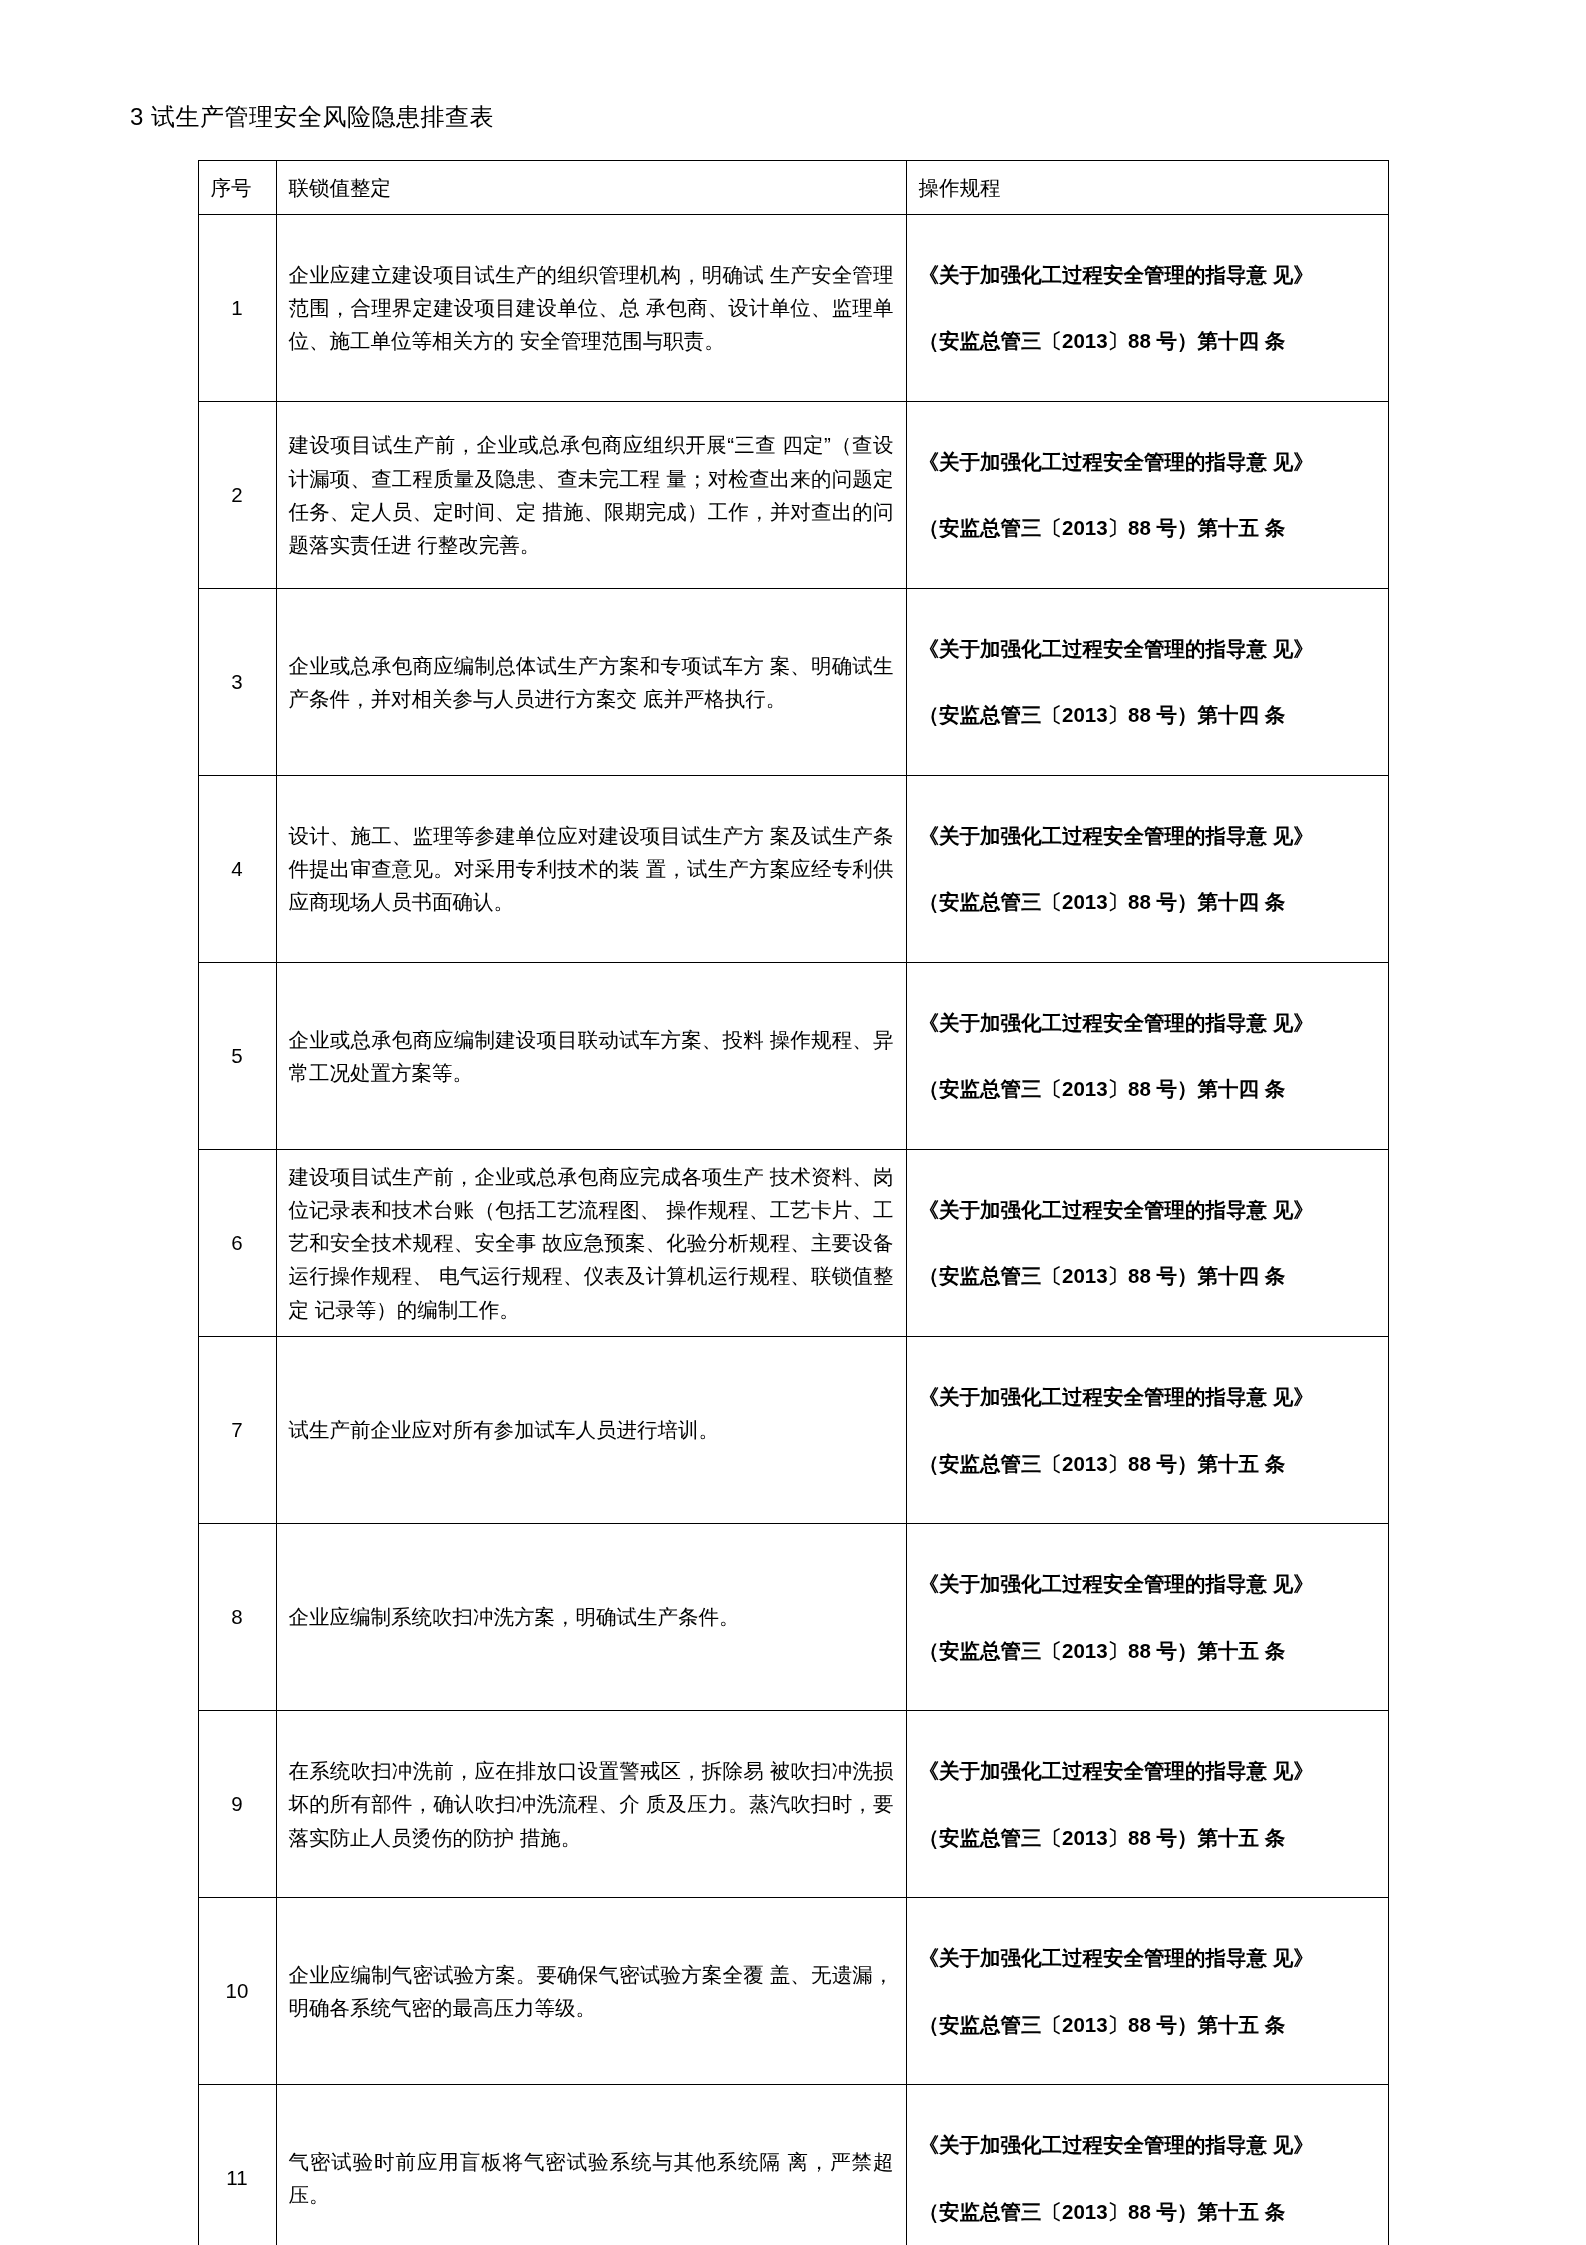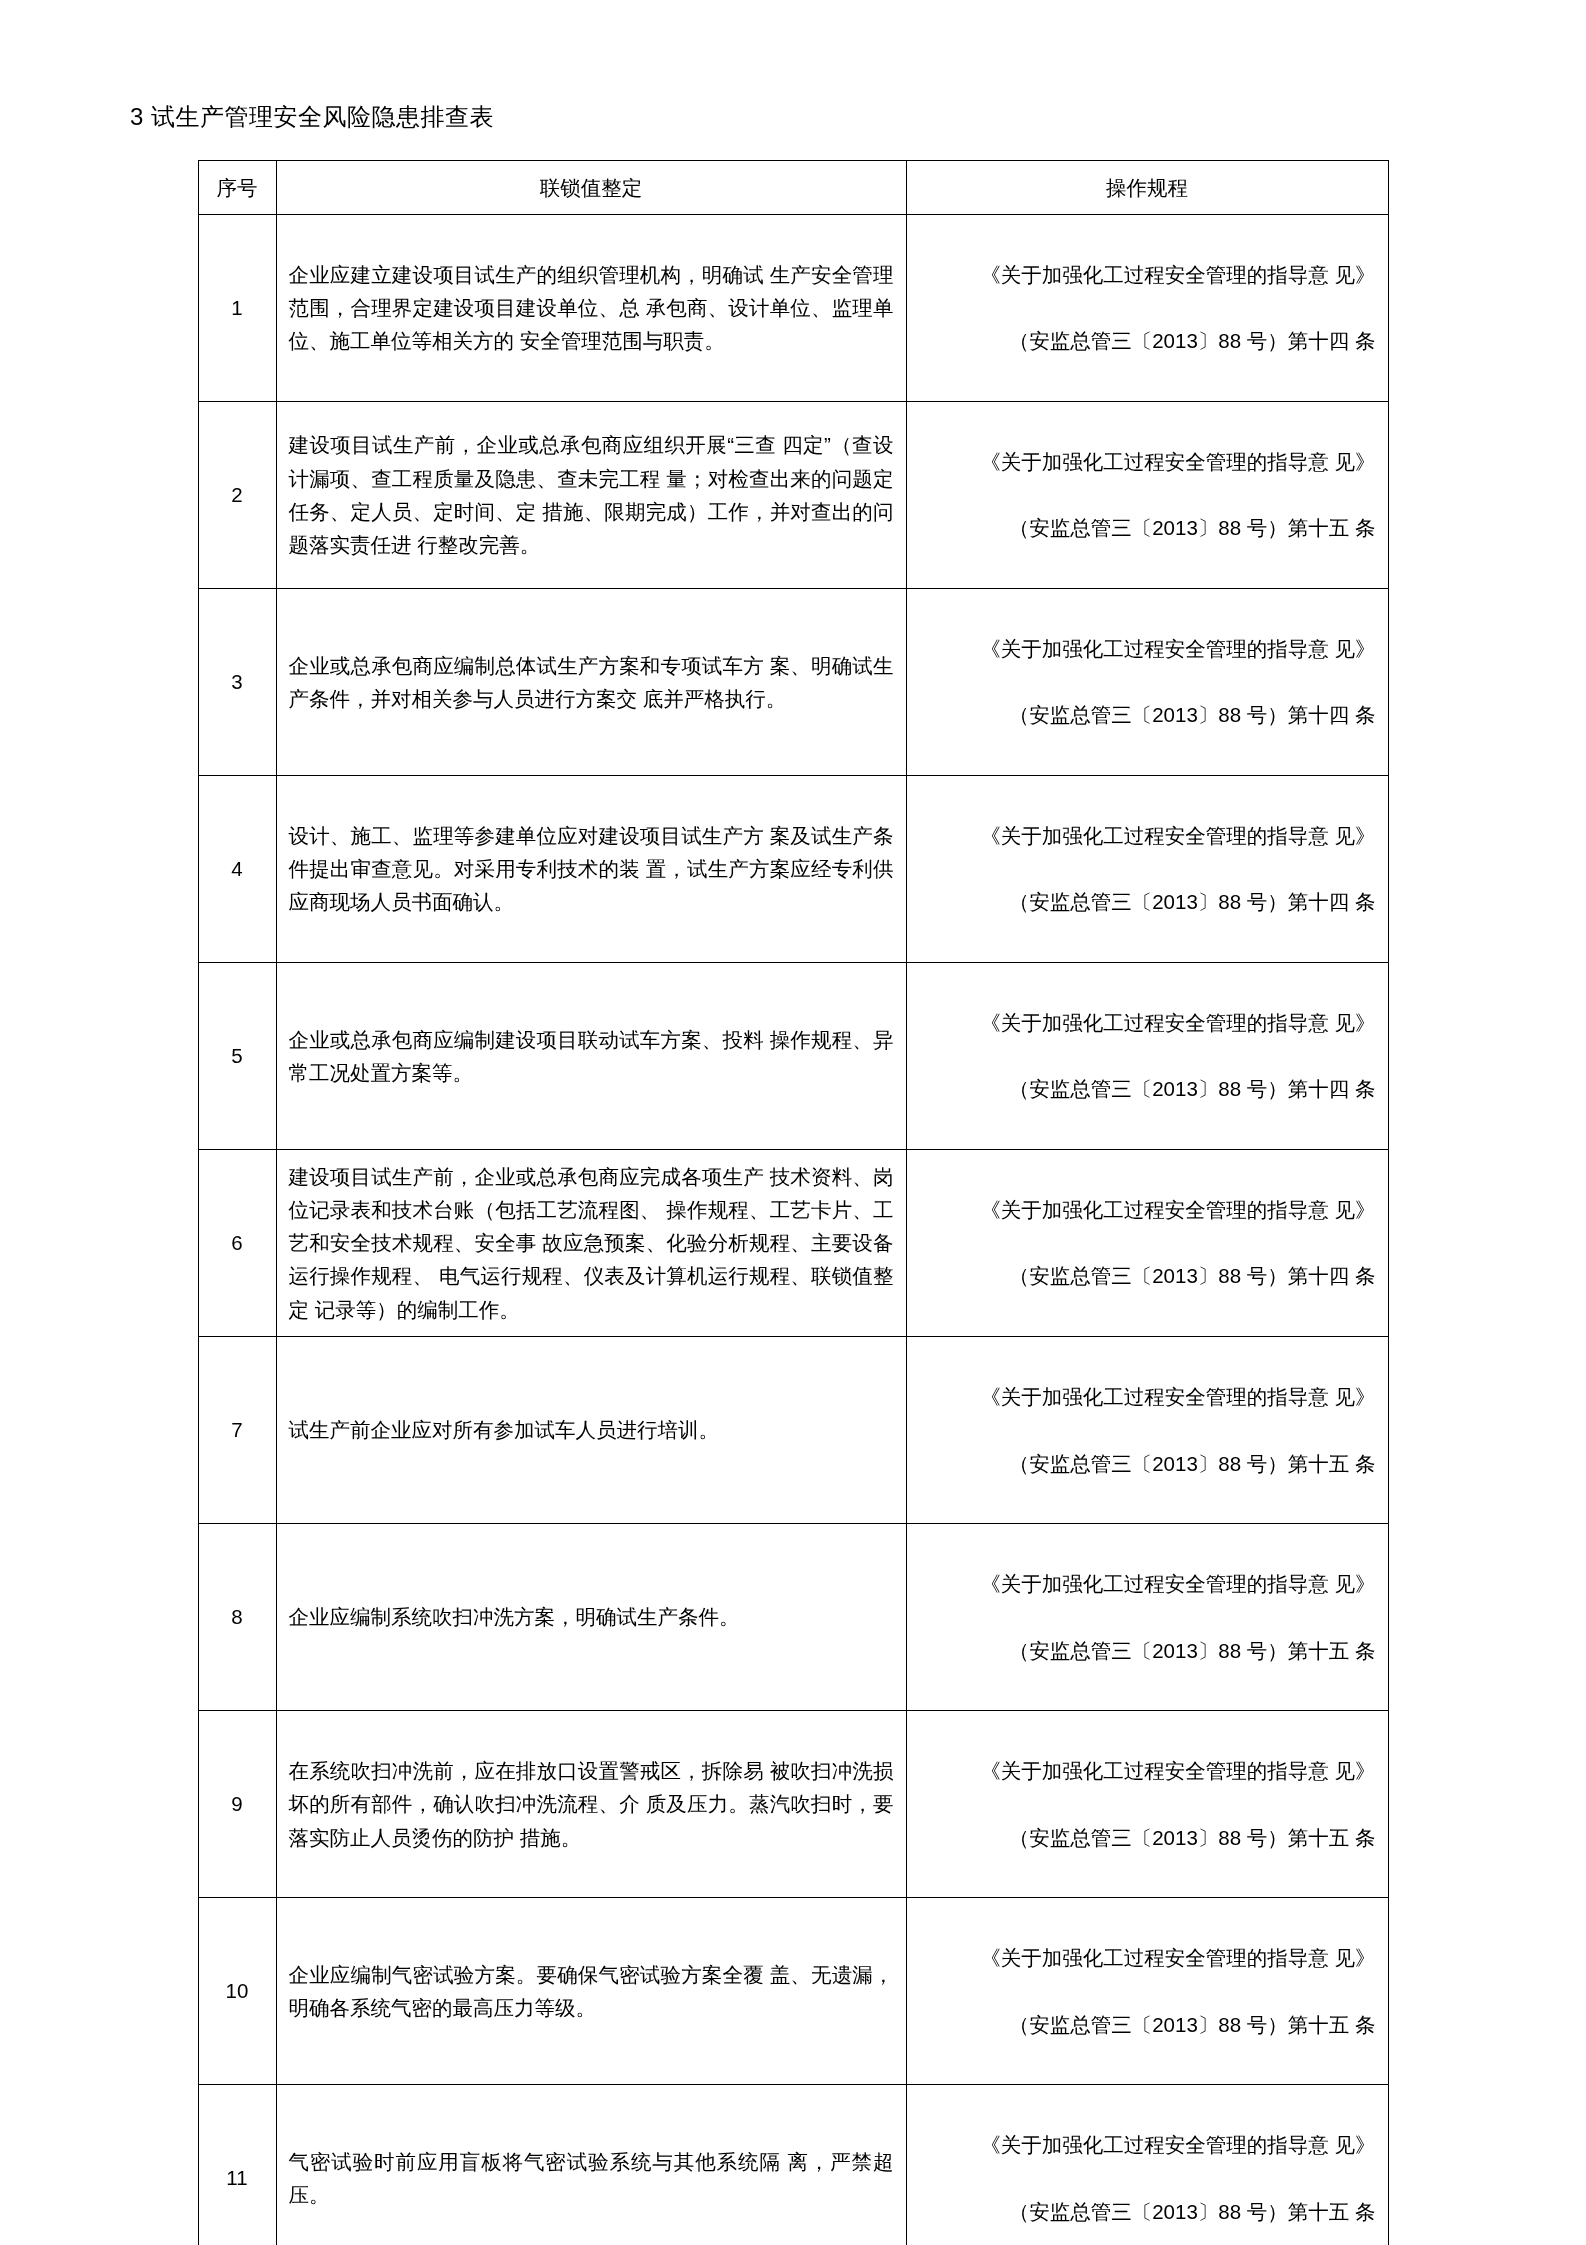--- a/index.html
+++ b/index.html
@@ -38,38 +38,39 @@
     vertical-align: middle;
     padding: 10px 12px;
     font-size: 20.5px;
     line-height: 1.62;
   }
   col.c-no    { width: 78px; }
   col.c-item  { width: 630px; }
   col.c-basis { width: 482px; }
 
   thead th {
-    text-align: center;
+    text-align: left;
     font-weight: normal;
     padding-top: 14px;
     padding-bottom: 14px;
     font-size: 21px;
   }
   td.no {
     text-align: center;
     font-size: 20px;
   }
   td.item {
     text-align: justify;
     text-justify: inter-ideograph;
     margin-left: 20px;
   }
   td.basis {
-    text-align: right;
+    text-align: left;
     white-space: pre-line;
+    font-weight: bold;
   }
   td.basis .ln {
     display: block;
   }
 </style>
 </head>
 <body>
 
 <div class="page">
 

